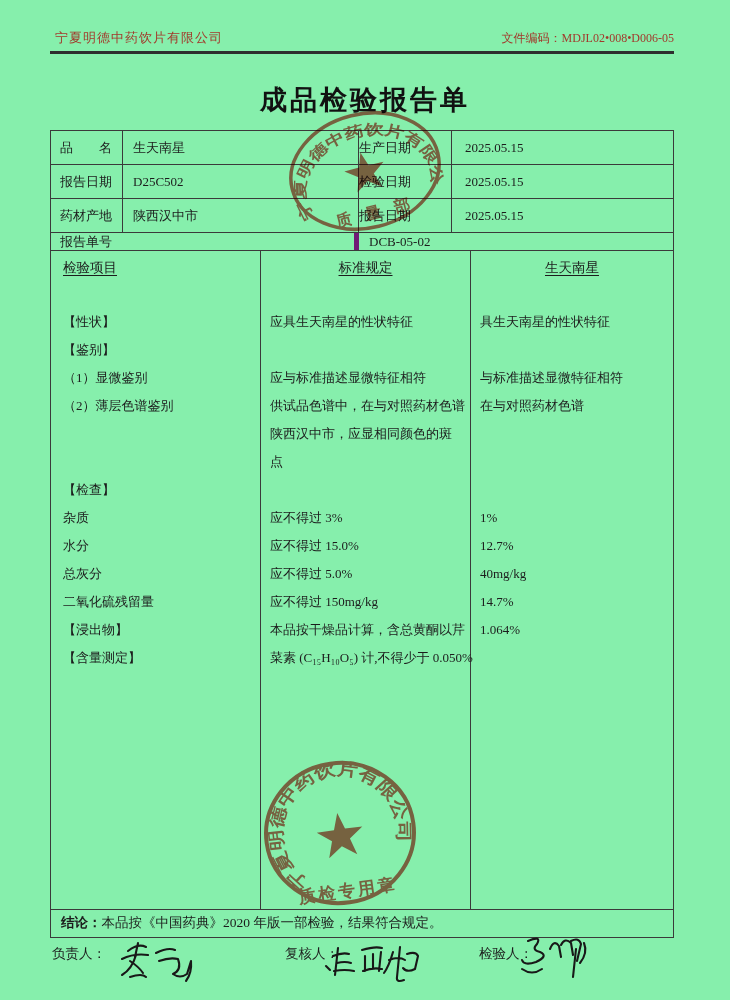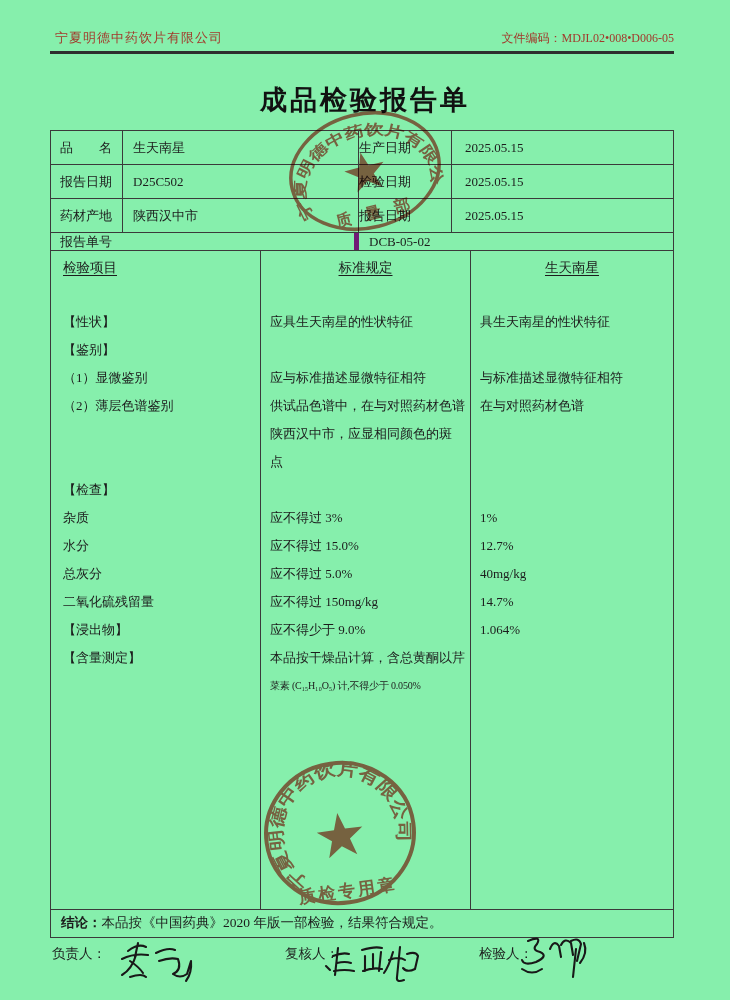--- a/index.html
+++ b/index.html
@@ -130,21 +130,20 @@
             <div class="bline"></div>
             <div class="bline">应与标准描述显微特征相符</div>
             <div class="bline">供试品色谱中，在与对照药材色谱</div>
             <div class="bline">陕西汉中市，应显相同颜色的斑</div>
             <div class="bline">点</div>
             <div class="bline"></div>
             <div class="bline">应不得过 3%</div>
             <div class="bline">应不得过 15.0%</div>
             <div class="bline">应不得过 5.0%</div>
             <div class="bline">应不得过 150mg/kg</div>
-            <div class="bline">应不得少于 9.0%</div>
             <div class="bline">本品按干燥品计算，含总黄酮以芹</div>
             <div class="bline">菜素 (C₁₅H₁₀O₅) 计,不得少于 0.050%</div>
           </div>
       </div>
       <div class="bcol bc3">
         <div class="bhead">生天南星</div>
         <div class="blines">
             <div class="bline">具生天南星的性状特征</div>
             <div class="bline"></div>
             <div class="bline">与标准描述显微特征相符</div>

